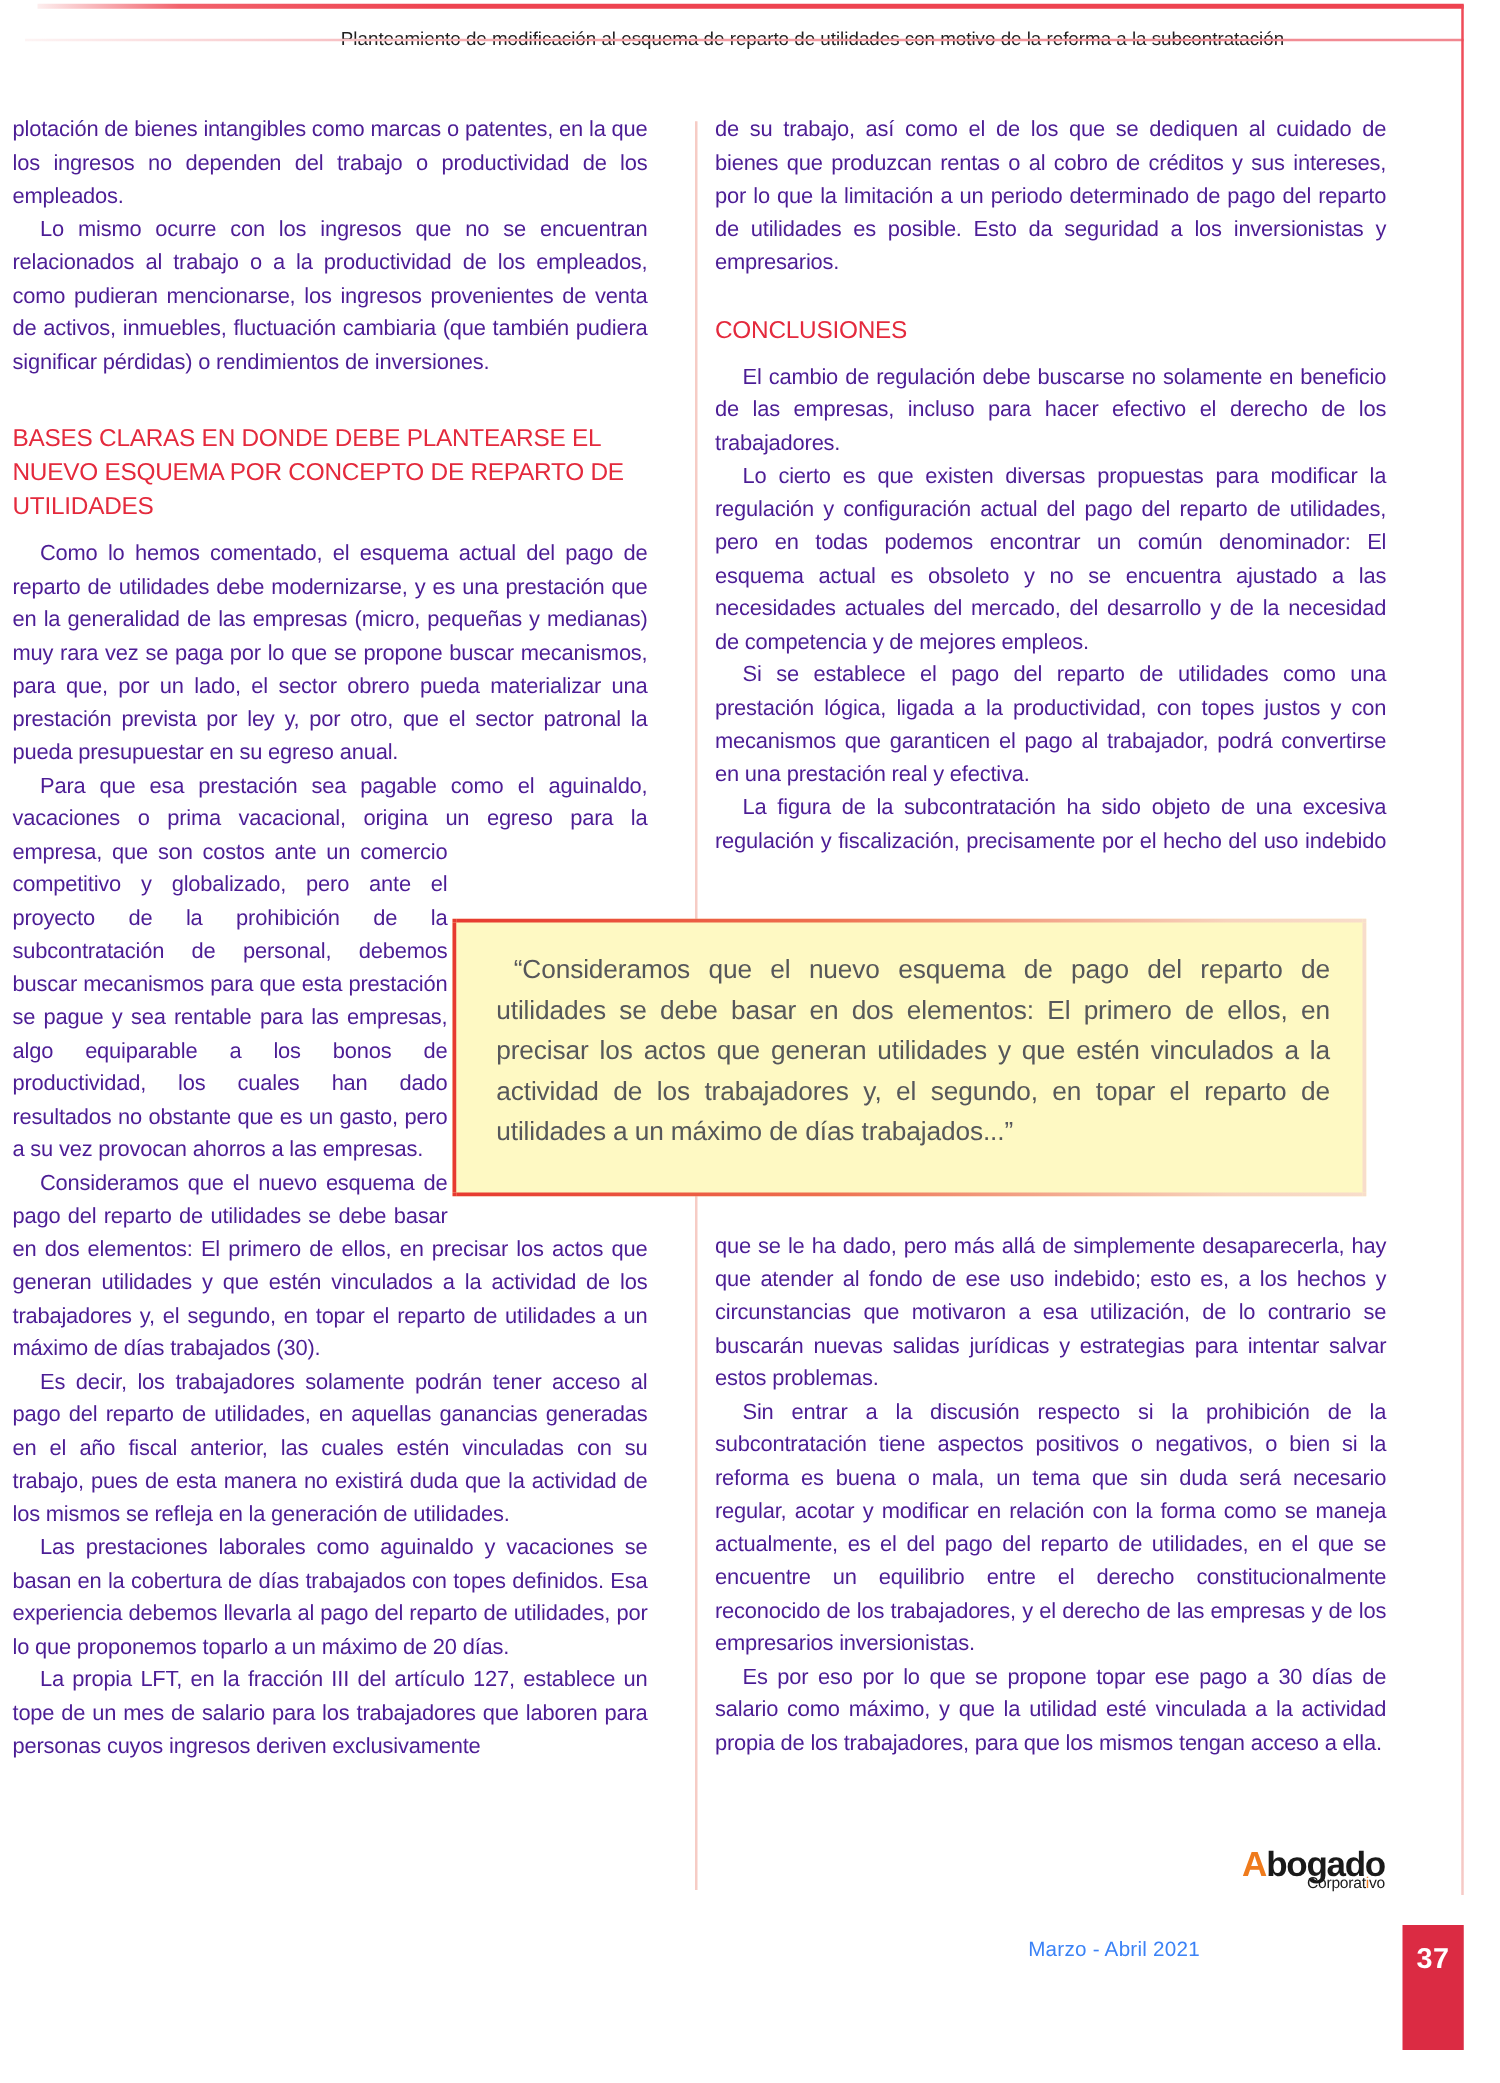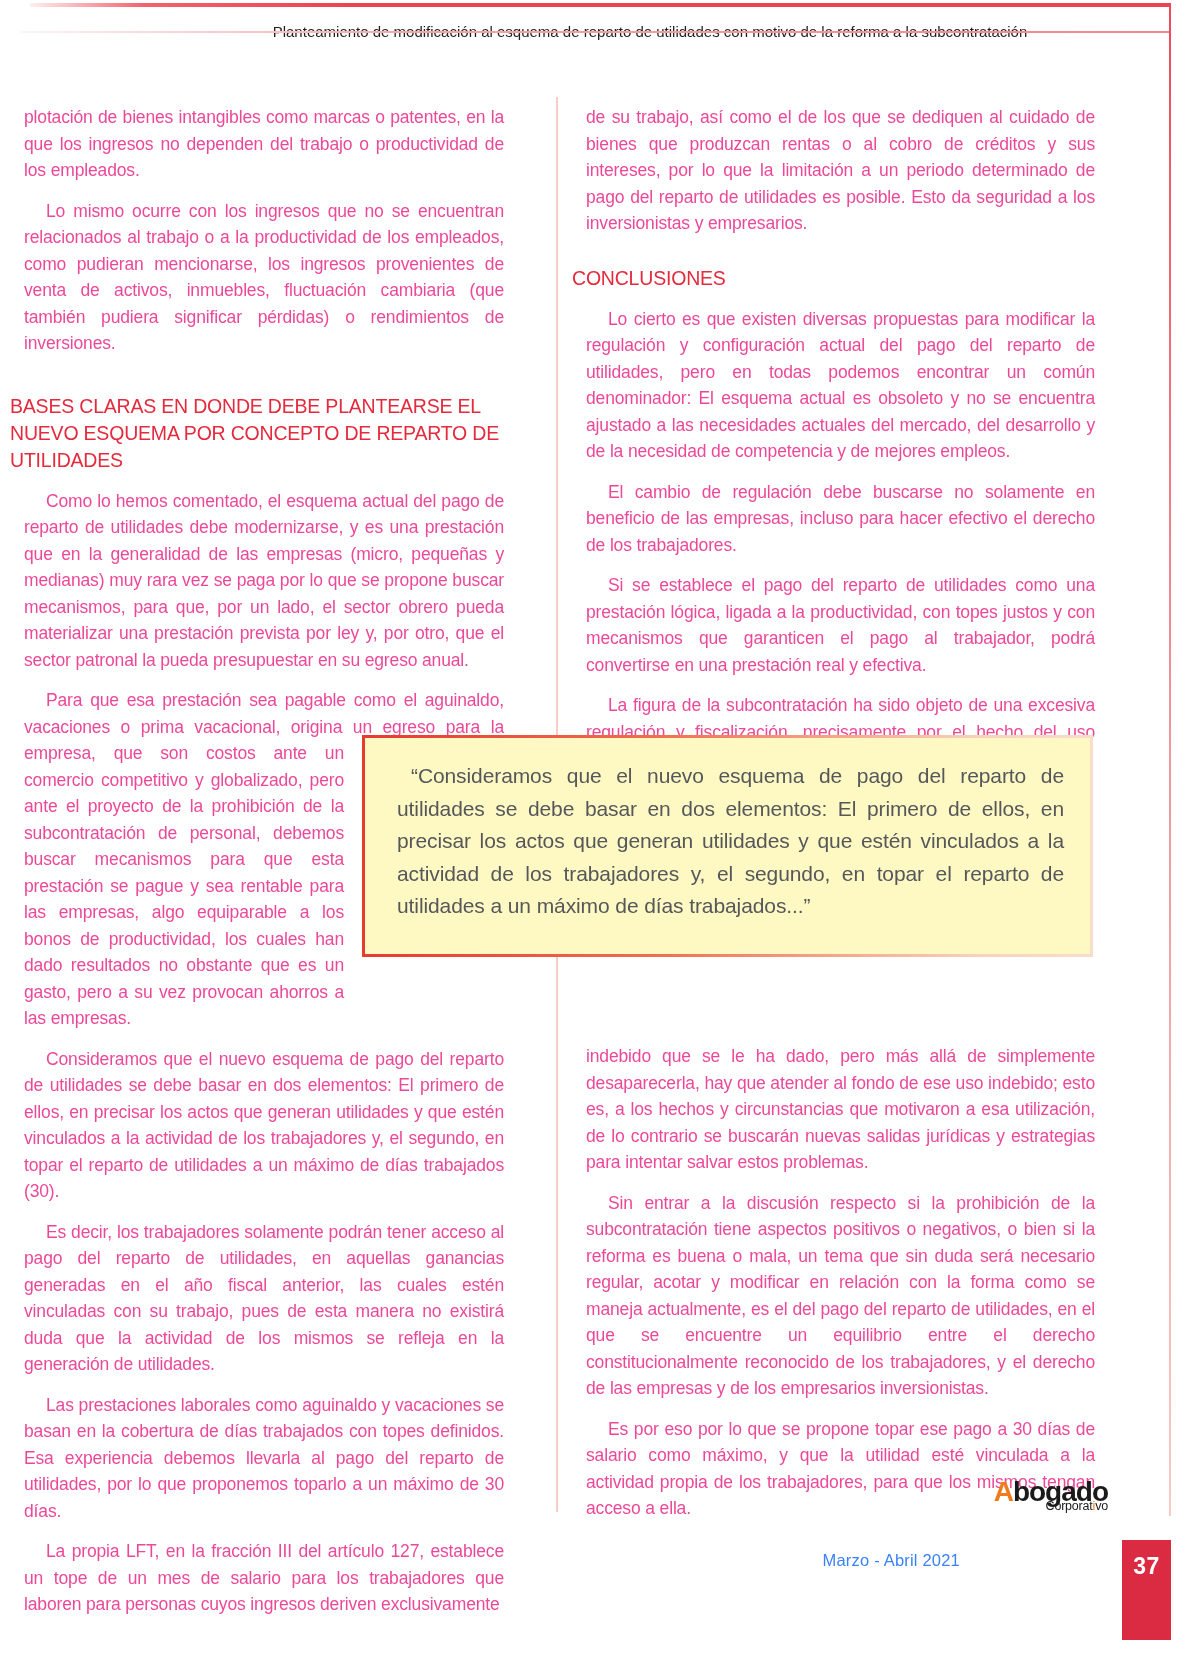--- a/index.html
+++ b/index.html
@@ -17,22 +17,22 @@
   
   .edge-rule{position:absolute;left:1168.5px;top:4px;width:2.5px;height:1512px;
     background:linear-gradient(180deg,#ef4956 0%,#f0909a 45%,#f6cac6 100%);}
   .column-rule{position:absolute;left:556px;top:97px;width:2px;height:1415px;
     background:#f6ccc5;z-index:1;}
 
   
   .col{position:absolute;top:90px;}
   .col-left{left:10px;width:508px;}
   .col-right{left:572px;width:537px;}
-  .body-par{font-size:17.5px;line-height:26.5px;letter-spacing:-0.15px;color:#ec4899;
-    text-align:justify;margin:14px;}
+  .body-par{font-size:17.5px;line-height:26.5px;letter-spacing:-0.15px;color:#4c1d95;
+    text-align:justify;margin:0;}
   .indent{text-indent:22px;}
   .section-heading{color:#e42a3d;font-size:19.5px;line-height:27px;font-weight:400;
     letter-spacing:-0.2px;margin:0;text-align:left;}
   .heading-left{margin:36px 0 10px 0;}
   .heading-right{margin:28px 0 10px 0;}
 
   
   .quote-spacer-left{float:right;width:160px;height:350px;
     shape-outside:inset(53px 0 0 0);}
   .quote-spacer-right{float:right;width:100%;height:351px;
@@ -75,31 +75,31 @@
     <p class="body-par indent">Lo mismo ocurre con los ingresos que no se encuentran relacionados al trabajo o a la productividad de los empleados, como pudieran mencionarse, los ingresos provenientes de venta de activos, inmuebles, fluctuación cambiaria (que también pudiera significar pérdidas) o rendimientos de inversiones.</p>
 
     <h2 class="section-heading heading-left">BASES CLARAS EN DONDE DEBE PLANTEARSE EL NUEVO ESQUEMA POR CONCEPTO DE REPARTO DE UTILIDADES</h2>
 
     <p class="body-par indent">Como lo hemos comentado, el esquema actual del pago de reparto de utilidades debe modernizarse, y es una prestación que en la generalidad de las empresas (micro, pequeñas y medianas) muy rara vez se paga por lo que se propone buscar mecanismos, para que, por un lado, el sector obrero pueda materializar una prestación prevista por ley y, por otro, que el sector patronal la pueda presupuestar en su egreso anual.</p>
 
     <p class="body-par indent"><span class="quote-spacer-left"></span><span>Para que esa prestación sea pagable como el aguinaldo, vacaciones o prima vacacional, origina un egreso para la empresa, que son costos ante un comercio competitivo y globalizado, pero ante el proyecto de la prohibición de la subcontratación de personal, debemos buscar mecanismos para que esta prestación se pague y sea rentable para las empresas, algo equiparable a los bonos de productividad, los cuales han dado resultados no obstante que es un gasto, pero a su vez provocan ahorros a las empresas.</span></p>
 
     <p class="body-par indent">Consideramos que el nuevo esquema de pago del reparto de utilidades se debe basar en dos elementos: El primero de ellos, en precisar los actos que generan utilidades y que estén vinculados a la actividad de los trabajadores y, el segundo, en topar el reparto de utilidades a un máximo de días trabajados (30).</p>
     <p class="body-par indent">Es decir, los trabajadores solamente podrán tener acceso al pago del reparto de utilidades, en aquellas ganancias generadas en el año fiscal anterior, las cuales estén vinculadas con su trabajo, pues de esta manera no existirá duda que la actividad de los mismos se refleja en la generación de utilidades.</p>
-    <p class="body-par indent">Las prestaciones laborales como aguinaldo y vacaciones se basan en la cobertura de días trabajados con topes definidos. Esa experiencia debemos llevarla al pago del reparto de utilidades, por lo que proponemos toparlo a un máximo de 30 días.</p>
+    <p class="body-par indent">Las prestaciones laborales como aguinaldo y vacaciones se basan en la cobertura de días trabajados con topes definidos. Esa experiencia debemos llevarla al pago del reparto de utilidades, por lo que proponemos toparlo a un máximo de 20 días.</p>
     <p class="body-par indent">La propia LFT, en la fracción III del artículo 127, establece un tope de un mes de salario para los trabajadores que laboren para personas cuyos ingresos deriven exclusivamente</p>
   </div>
 
   <div class="col col-right">
     <p class="body-par">de su trabajo, así como el de los que se dediquen al cuidado de bienes que produzcan rentas o al cobro de créditos y sus intereses, por lo que la limitación a un periodo determinado de pago del reparto de utilidades es posible. Esto da seguridad a los inversionistas y empresarios.</p>
 
     <h2 class="section-heading heading-right">CONCLUSIONES</h2>
 
+    <p class="body-par indent">El cambio de regulación debe buscarse no solamente en beneficio de las empresas, incluso para hacer efectivo el derecho de los trabajadores.</p>
     <p class="body-par indent">Lo cierto es que existen diversas propuestas para modificar la regulación y configuración actual del pago del reparto de utilidades, pero en todas podemos encontrar un común denominador: El esquema actual es obsoleto y no se encuentra ajustado a las necesidades actuales del mercado, del desarrollo y de la necesidad de competencia y de mejores empleos.</p>
-    <p class="body-par indent">El cambio de regulación debe buscarse no solamente en beneficio de las empresas, incluso para hacer efectivo el derecho de los trabajadores.</p>
     <p class="body-par indent">Si se establece el pago del reparto de utilidades como una prestación lógica, ligada a la productividad, con topes justos y con mecanismos que garanticen el pago al trabajador, podrá convertirse en una prestación real y efectiva.</p>
 
     <p class="body-par indent"><span class="quote-spacer-right"></span><span>La figura de la subcontratación ha sido objeto de una excesiva regulación y fiscalización, precisamente por el hecho del uso indebido que se le ha dado, pero más allá de simplemente desaparecerla, hay que atender al fondo de ese uso indebido; esto es, a los hechos y circunstancias que motivaron a esa utilización, de lo contrario se buscarán nuevas salidas jurídicas y estrategias para intentar salvar estos problemas.</span></p>
 
     <p class="body-par indent">Sin entrar a la discusión respecto si la prohibición de la subcontratación tiene aspectos positivos o negativos, o bien si la reforma es buena o mala, un tema que sin duda será necesario regular, acotar y modificar en relación con la forma como se maneja actualmente, es el del pago del reparto de utilidades, en el que se encuentre un equilibrio entre el derecho constitucionalmente reconocido de los trabajadores, y el derecho de las empresas y de los empresarios inversionistas.</p>
     <p class="body-par indent">Es por eso por lo que se propone topar ese pago a 30 días de salario como máximo, y que la utilidad esté vinculada a la actividad propia de los trabajadores, para que los mismos tengan acceso a ella.</p>
   </div>
 
   <div class="pull-quote">
     <p class="pull-quote-text">“Consideramos que el nuevo esquema de pago del reparto de utilidades se debe basar en dos elementos: El primero de ellos, en precisar los actos que generan utilidades y que estén vinculados a la actividad de los trabajadores y, el segundo, en topar el reparto de utilidades a un máximo de días trabajados...”</p>

